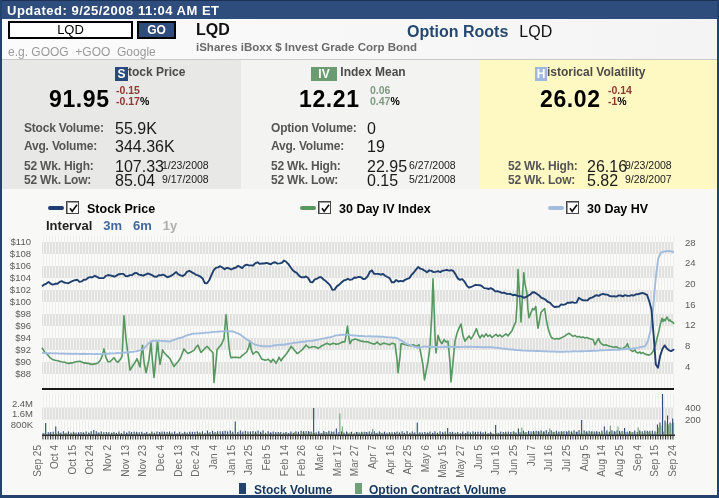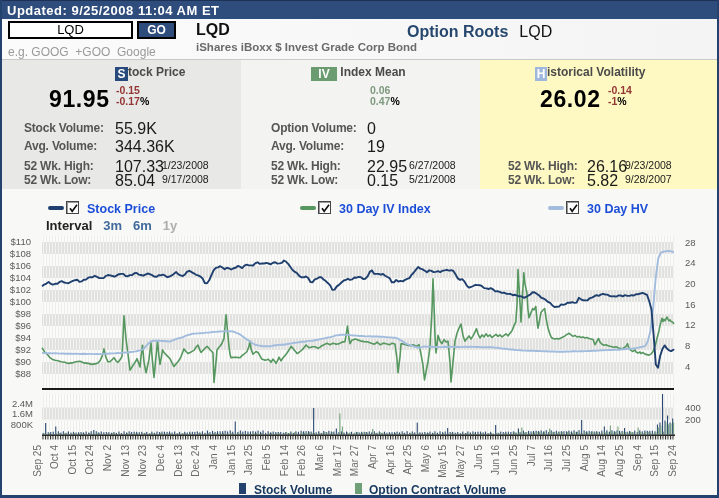--- a/index.html
+++ b/index.html
@@ -27,21 +27,21 @@
 .ibox { display:inline-block; height:14px; color:#fff; text-align:center; font-size:12px;
   line-height:14px; vertical-align:-2px; }
 .big { position:absolute; top:26px; font-size:23px; font-weight:bold; color:#000; letter-spacing:0.6px; }
 .chg { position:absolute; top:25px; font-size:10.5px; font-weight:bold; line-height:10.5px; }
 .chg .pct { color:#000; }
 .red { color:#943634; }
 .grn { color:#7e997e; }
 .lbl { position:absolute; font-size:12px; font-weight:bold; color:#555; letter-spacing:-0.2px; }
 .val { position:absolute; font-size:16px; color:#1a1a1a; }
 .dte { position:absolute; font-size:10.5px; color:#1a1a1a; }
-#legendrow { top:201px; left:0; width:719px; height:16px; font-size:12.5px; font-weight:bold; color:#1d4ed8; }
+#legendrow { top:201px; left:0; width:719px; height:16px; font-size:12.5px; font-weight:bold; color:#000000; }
 .sw { position:absolute; top:5px; width:16px; height:4px; border-radius:2px; }
 .cb { position:absolute; top:0px; width:13px; height:13px; background:#fcfcfc; border:1px solid #444; box-shadow:inset 1px 1px 0 #999; }
 .cb svg { position:absolute; left:0px; top:0px; }
 .lgt { position:absolute; top:1px; }
 #intervalrow { top:218px; left:46px; font-size:13px; font-weight:bold; color:#222; }
 #intervalrow .lnk { color:#41699c; padding-left:11px; }
 #intervalrow .dis { color:#aeaeae; padding-left:11px; }
 #chart { position:absolute; left:0; top:230px; }
 .ax { font-family:"Liberation Sans",sans-serif; font-size:9.5px; fill:#5a5a5a; }
 .dt { font-family:"Liberation Sans",sans-serif; font-size:10px; fill:#6a6a6a; }
@@ -69,20 +69,21 @@
     <div class="val" style="left:113px;top:78px;">344.36K</div>
   <div class="lbl" style="left:22px;top:99px;">52 Wk. High:</div>
     <div class="val" style="left:113px;top:98px;">107.33</div>
     <div class="dte" style="left:160px;top:99px;">1/23/2008</div>
   <div class="lbl" style="left:22px;top:113px;">52 Wk. Low:</div>
     <div class="val" style="left:113px;top:112px;">85.04</div>
     <div class="dte" style="left:160px;top:113px;">9/17/2008</div>
 </div>
 <div id="p2" class="abs panel">
   <div class="hdr" style="left:70px;"><span class="ibox" style="background:#6b9c70;width:26px;">IV</span> Index Mean</div>
+  <div class="big" style="left:58px;">12.21</div>
   <div class="chg" style="left:129px;"><span class="grn">0.06<br>0.47</span><span class="pct">%</span></div>
   <div class="lbl" style="left:30px;top:61px;">Option Volume:</div>
     <div class="val" style="left:126px;top:60px;">0</div>
   <div class="lbl" style="left:30px;top:79px;">Avg. Volume:</div>
     <div class="val" style="left:126px;top:78px;">19</div>
   <div class="lbl" style="left:30px;top:99px;">52 Wk. High:</div>
     <div class="val" style="left:126px;top:98px;">22.95</div>
     <div class="dte" style="left:168px;top:99px;">6/27/2008</div>
   <div class="lbl" style="left:30px;top:113px;">52 Wk. Low:</div>
     <div class="val" style="left:126px;top:112px;">0.15</div>

